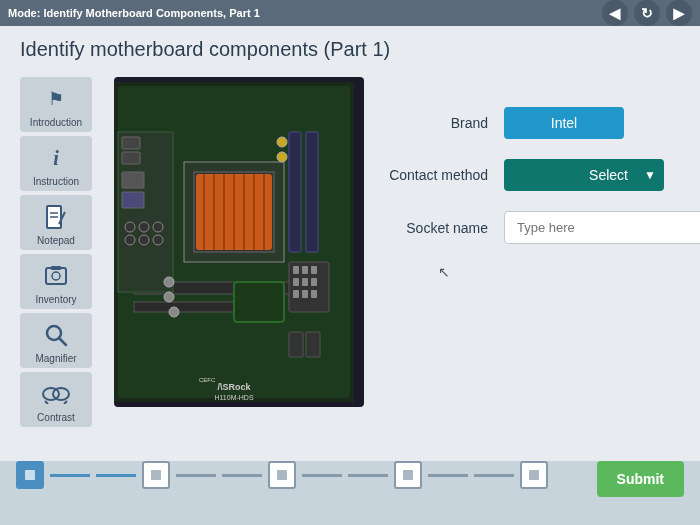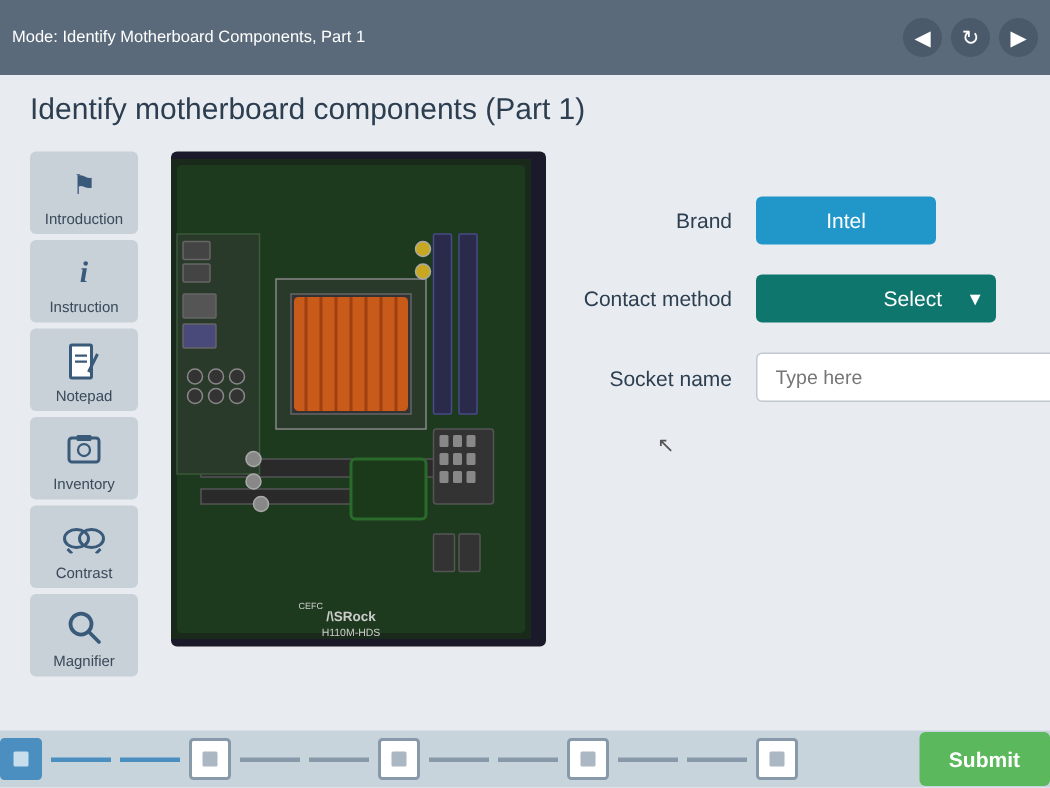--- a/index.html
+++ b/index.html
@@ -10,24 +10,25 @@
       height: 525px;
       overflow: hidden;
       position: relative;
     }
 
     
     .top-bar {
       background: #5a6a7a;
       color: white;
       font-size: 12px;
-      padding: 12px 8px;
+      padding: 0 8px;
       display: flex;
       align-items: center;
       justify-content: space-between;
+      font-weight: bold;
     }
     .top-bar-title { font-size: 11px; }
     .top-nav-icons {
       display: flex;
       gap: 6px;
       align-items: center;
     }
     .nav-circle {
       width: 26px;
       height: 26px;
@@ -180,25 +181,25 @@
       min-width: 170px;
       outline: none;
     }
 
     
     .bottom-bar {
       position: absolute;
       bottom: 0;
       left: 0;
       right: 0;
-      height: 38px;
+      height: 64px;
       background: #c8d4dc;
       display: flex;
-      align-items: center;
-      padding: 0 0;
+      align-items: flex-start;
+      padding: 0 16px;
       justify-content: space-between;
     }
 
     .progress-dots {
       display: flex;
       align-items: center;
       gap: 6px;
       flex: 1;
     }
     .dot-box {
@@ -277,37 +278,37 @@
           <svg width="26" height="26" viewBox="0 0 26 26">
             <rect x="3" y="5" width="20" height="16" rx="2" fill="none" stroke="#3a5a7a" stroke-width="2"></rect>
             <rect x="8" y="3" width="10" height="4" rx="1" fill="#3a5a7a"></rect>
             <circle cx="13" cy="13" r="4" fill="none" stroke="#3a5a7a" stroke-width="1.5"></circle>
           </svg>
         </div>
         <span class="sidebar-label">Inventory</span>
       </div>
       <div class="sidebar-item">
         <div class="sidebar-icon">
+          <svg width="26" height="26" viewBox="0 0 26 26">
+            <circle cx="11" cy="11" r="7" fill="none" stroke="#3a5a7a" stroke-width="2.5"></circle>
+            <line x1="16" y1="16" x2="23" y2="23" stroke="#3a5a7a" stroke-width="2.5" stroke-linecap="round"></line>
+          </svg>
+        </div>
+        <span class="sidebar-label">Magnifier</span>
+      </div>
+      <div class="sidebar-item">
+        <div class="sidebar-icon">
           <svg width="28" height="20" viewBox="0 0 28 20">
             <ellipse cx="9" cy="10" rx="8" ry="6" fill="none" stroke="#3a5a7a" stroke-width="2"></ellipse>
             <ellipse cx="19" cy="10" rx="8" ry="6" fill="none" stroke="#3a5a7a" stroke-width="2"></ellipse>
             <line x1="3" y1="17" x2="6" y2="20" stroke="#3a5a7a" stroke-width="2"></line>
             <line x1="25" y1="17" x2="22" y2="20" stroke="#3a5a7a" stroke-width="2"></line>
           </svg>
         </div>
         <span class="sidebar-label">Contrast</span>
-      </div>
-      <div class="sidebar-item">
-        <div class="sidebar-icon">
-          <svg width="26" height="26" viewBox="0 0 26 26">
-            <circle cx="11" cy="11" r="7" fill="none" stroke="#3a5a7a" stroke-width="2.5"></circle>
-            <line x1="16" y1="16" x2="23" y2="23" stroke="#3a5a7a" stroke-width="2.5" stroke-linecap="round"></line>
-          </svg>
-        </div>
-        <span class="sidebar-label">Magnifier</span>
       </div>
     </div>
 
     <div class="image-area">
       <svg class="motherboard-svg" viewBox="0 0 240 320" xmlns="http://www.w3.org/2000/svg">
 
         <rect width="240" height="320" fill="#1a2a1a"></rect>
 
         <rect x="4" y="4" width="232" height="312" fill="#1e3a1e" rx="3"></rect>
 

